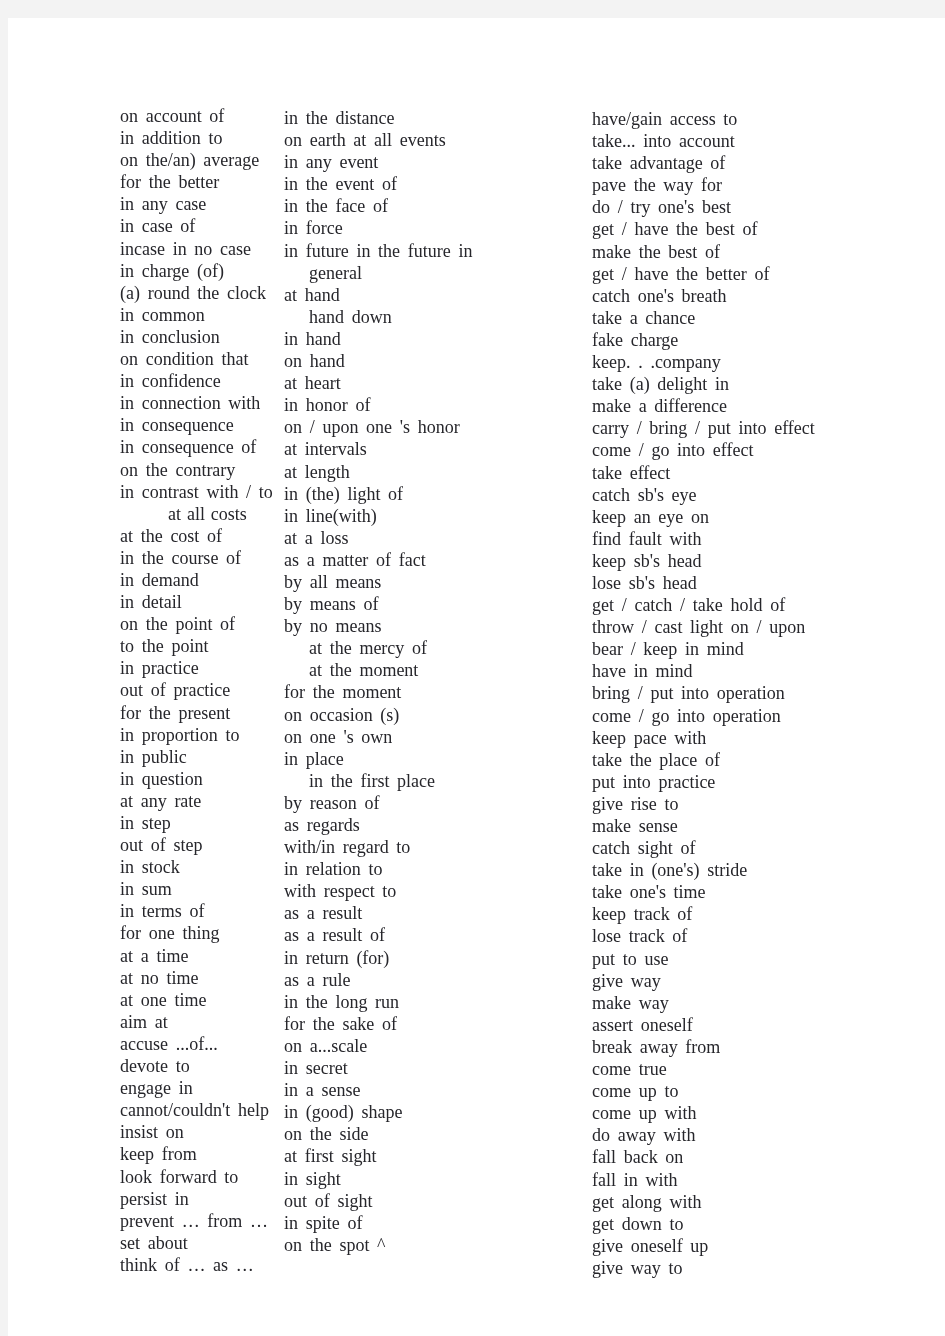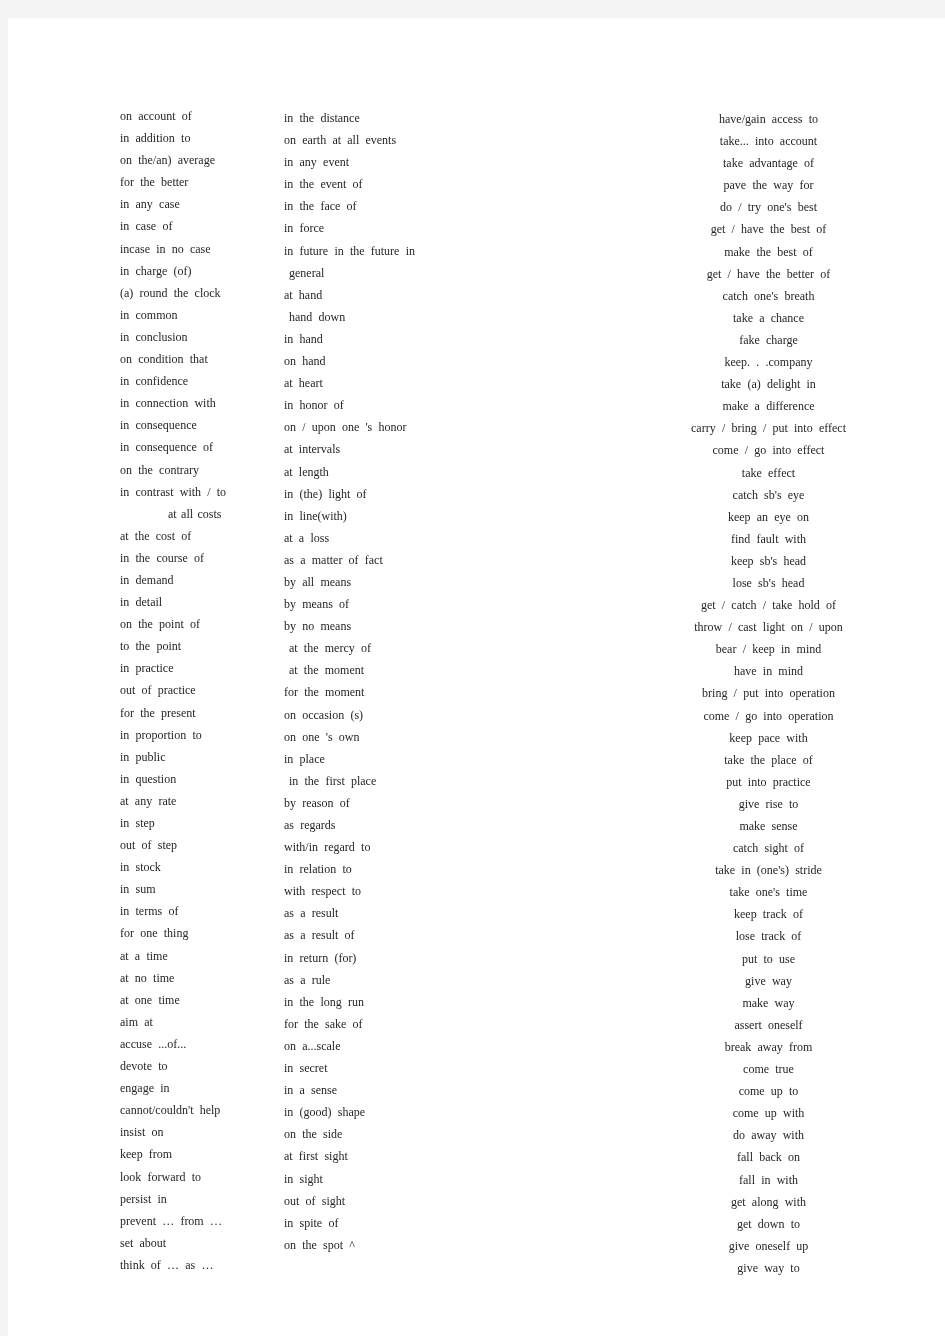--- a/index.html
+++ b/index.html
@@ -33,49 +33,49 @@
     position: absolute;
     left: 0;
     top: 0;
     width: 937px;
     height: 1318px;
     display: flex;
     align-items: flex-start;
   }
   .column {
     box-sizing: border-box;
-    font-size: 12px;
+    font-size: 18px;
     line-height: 22.1px;
     color: #26262b;
     word-spacing: 3.2px;
     white-space: pre;
   }
   #col-1 {
     width: 268px;
     padding-left: 112px;
     padding-top: 87px;
   }
   #col-2 {
     width: 305px;
     padding-left: 8px;
     padding-top: 89px;
   }
   #col-3 {
     width: 364px;
     padding-left: 11px;
     padding-top: 90px;
-    text-align: center;
   }
   .phrase {
     display: block;
     white-space: pre;
   }
   
   .phrase.indent {
     padding-left: 5px;
+    margin-left: 20px;
   }
   .phrase.tight {
     word-spacing: 1.4px;
     margin-left: 48px;
   }
 </style>
 </head>
 <body>
 
 <div id="page-backdrop" style="background: rgb(243, 243, 243);"></div>

